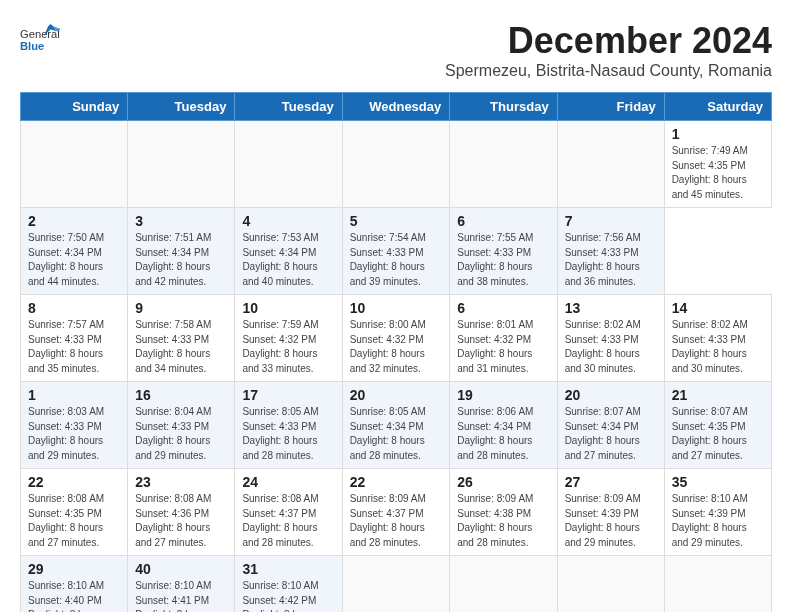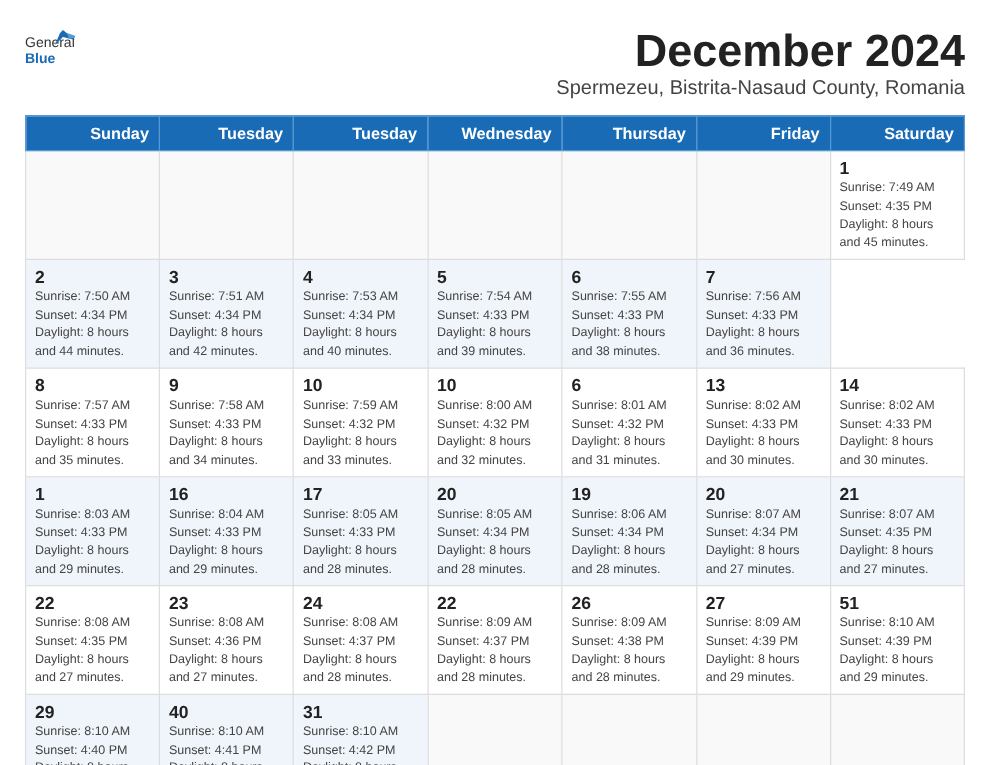--- a/index.html
+++ b/index.html
@@ -226,21 +226,21 @@
         </td>
         <td>
           <span class="day-number">26</span>
           <div class="day-info">Sunrise: 8:09 AM<br>Sunset: 4:38 PM<br>Daylight: 8 hours and 28 minutes.</div>
         </td>
         <td>
           <span class="day-number">27</span>
           <div class="day-info">Sunrise: 8:09 AM<br>Sunset: 4:39 PM<br>Daylight: 8 hours and 29 minutes.</div>
         </td>
         <td>
-          <span class="day-number">51</span>
+          <span class="day-number">35</span>
           <div class="day-info">Sunrise: 8:10 AM<br>Sunset: 4:39 PM<br>Daylight: 8 hours and 29 minutes.</div>
         </td>
       </tr>
       <tr>
         <td>
           <span class="day-number">29</span>
           <div class="day-info">Sunrise: 8:10 AM<br>Sunset: 4:40 PM<br>Daylight: 8 hours and 30 minutes.</div>
         </td>
         <td>
           <span class="day-number">40</span>

